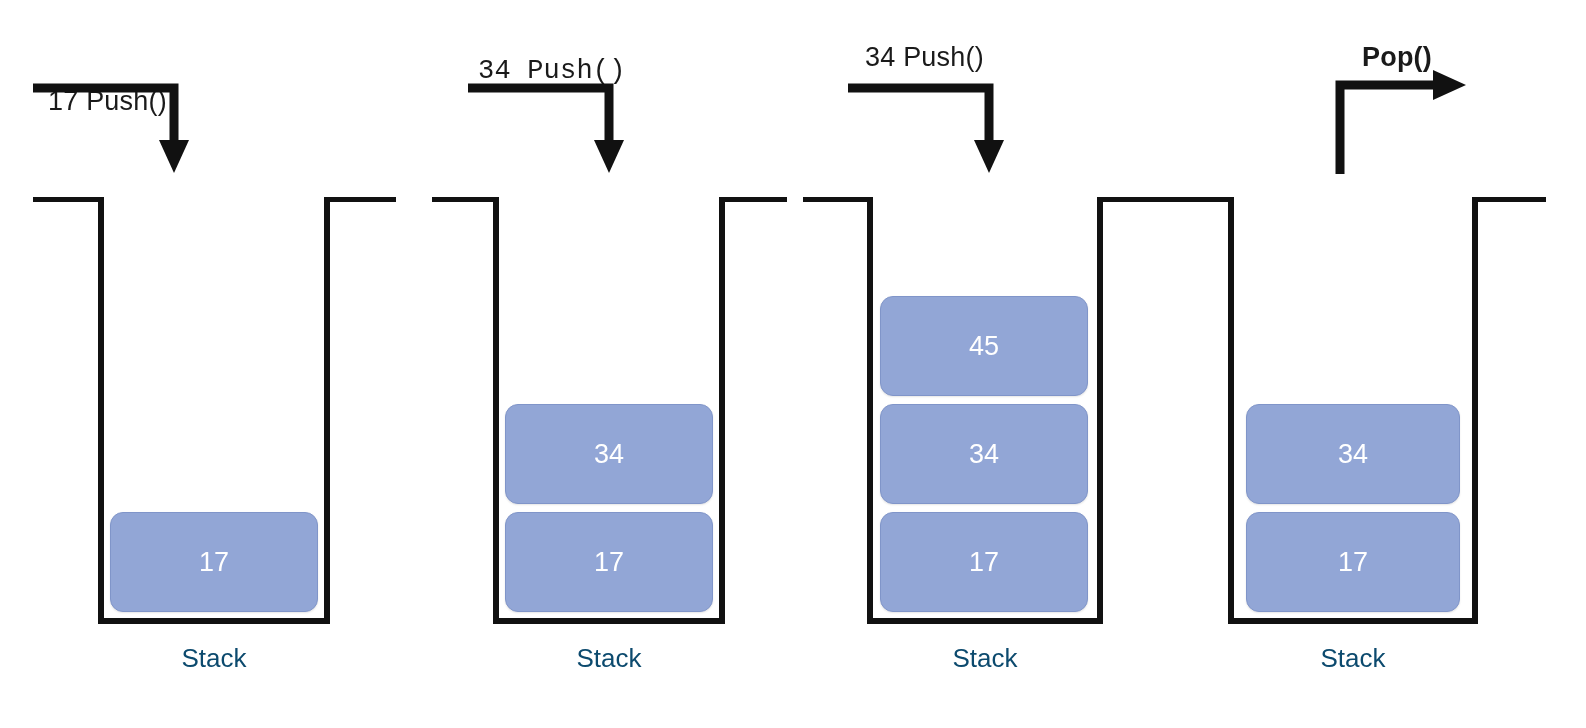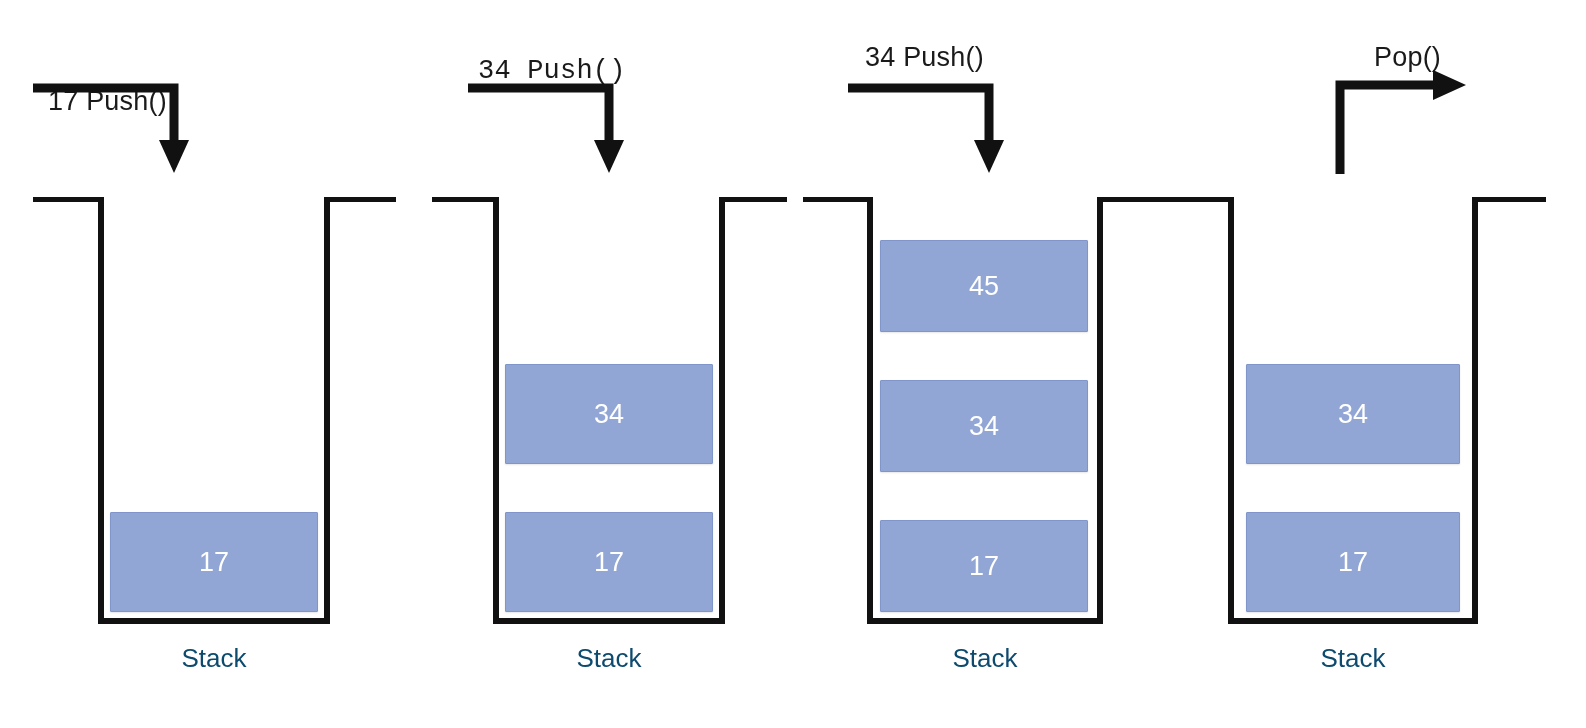--- a/index.html
+++ b/index.html
@@ -53,29 +53,28 @@
     position:absolute;
     display:flex;
     flex-direction:column;
     justify-content:flex-end;
     gap:8px;
   }
   .block{
     height:100px;
     background:#92a6d6;
     border:1px solid #8095c9;
-    border-radius:1px;
+    border-radius:13px;
     color:#ffffff;
     font-size:27px;
     display:flex;
     align-items:center;
     justify-content:center;
     box-sizing:border-box;
     box-shadow:0 1px 2px rgba(0,0,0,0.10);
-    margin-top:40px;
   }
 
   
   .caption{
     position:absolute;
     font-size:26px;
     color:#0c4a6e;
     text-align:center;
     white-space:nowrap;
     line-height:1;
@@ -156,21 +155,21 @@
       <div class="block">45</div>
       <div class="block">34</div>
       <div class="block">17</div>
     </div>
 
     <div class="caption" style="left:92px;top:645px;width:236px;">Stack</div>
   </div>
 
   <div class="stack-col" style="left:1166px;">
 
-    <div class="op-label" style="left:208px;top:44px;">Pop()</div>
+    <div class="op-label" style="left:196px;top:44px;font-weight:bold;">Pop()</div>
 
     <svg class="arrow-svg" style="left:0px;top:0px;width:420px;height:220px;" viewBox="0 0 420 220">
       <path d="M174 174 L174 85 L272 85" stroke="#111111" stroke-width="9" fill="none"></path>
       <polygon points="300,85 267,70 267,100" fill="#111111"></polygon>
     </svg>
 
     <div class="container" style="left:0px;top:0px;width:420px;height:640px;">
       <div class="lip-left" style="left:2px;top:197px;width:66px;"></div>
       <div class="lip-right" style="left:306px;top:197px;width:74px;"></div>
       <div class="wall-left" style="left:62px;top:197px;height:427px;"></div>

